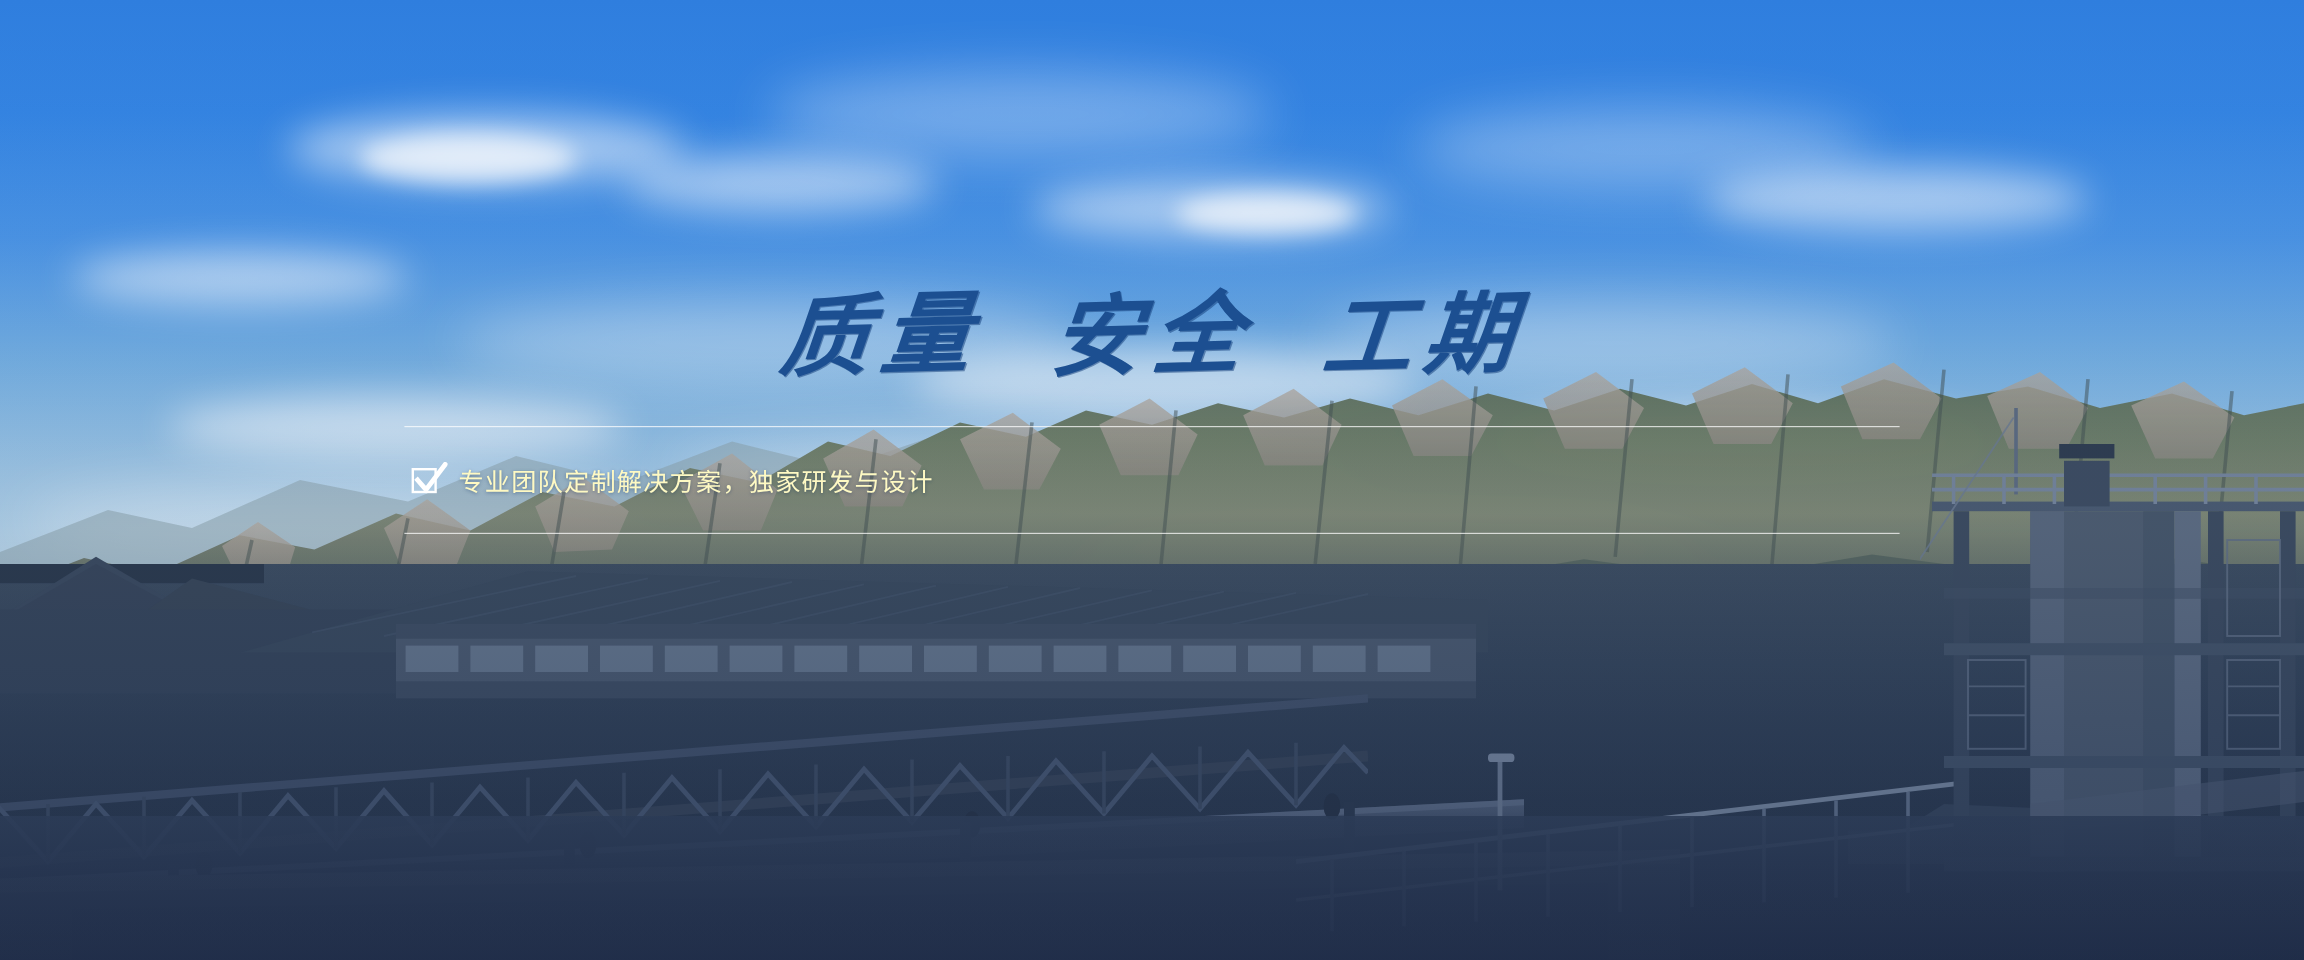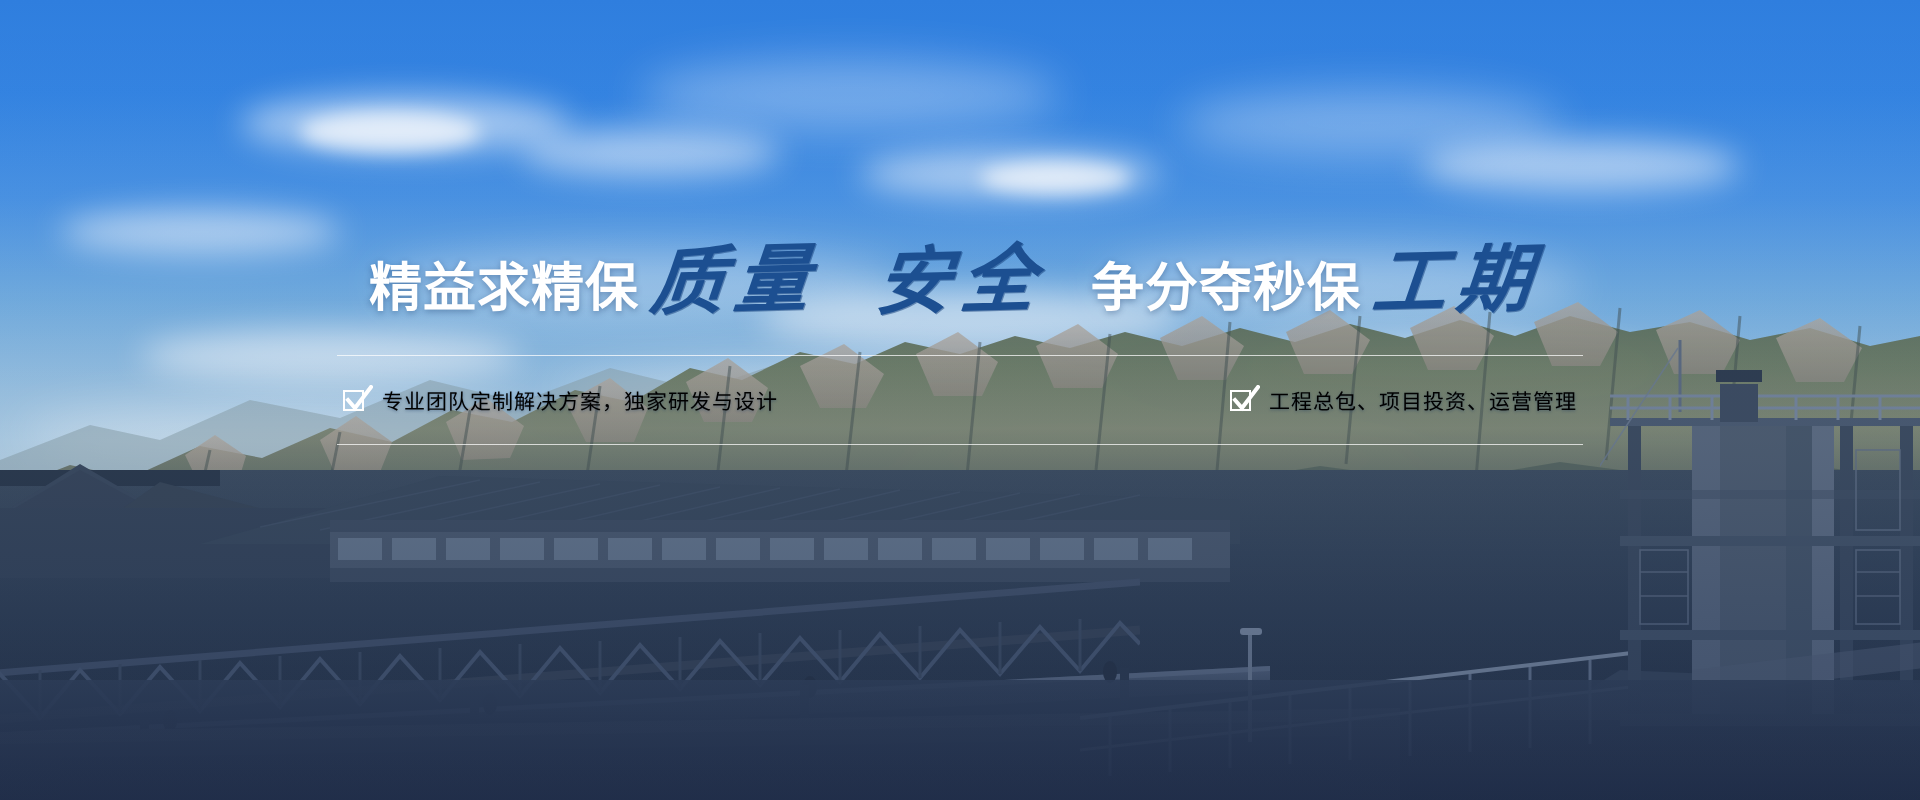--- a/index.html
+++ b/index.html
@@ -131,21 +131,21 @@
     position:relative;
     width:21px; height:21px;
     border:2px solid #ffffff;
     flex:0 0 auto;
     margin-right:18px;
   }
   .chk svg { position:absolute; left:-2px; top:-7px; }
   .feature-label {
     font-family:"DejaVu Sans","Liberation Sans",sans-serif;
     font-size:21px;
-    color:#000000;
+    color:#fef9c3;
     letter-spacing:1px;
     white-space:nowrap;
     text-shadow:0 1px 3px rgba(10,40,90,.4);
   }
   .feat-gap-1 { width:56px; }
   .feat-gap-2 { width:34px; }
 </style>
 </head>
 <body>
 
@@ -427,34 +427,32 @@
     <div class="water"></div>
   </div>
 
   <div class="grade"></div>
 
   <div class="overlay">
 
     <div class="headline">
 
       <div class="hl-group">
-        <span class="hl-plain">精益求精保</span>
         <span class="hl-calli">质量</span>
       </div>
 
       <span class="hl-gap"></span>
 
       <div class="hl-group">
         <span class="hl-calli">安全</span>
       </div>
 
       <span class="hl-gap"></span>
 
       <div class="hl-group">
-        <span class="hl-plain">争分夺秒保</span>
         <span class="hl-calli">工期</span>
       </div>
     </div>
 
     <div class="features-block">
       <div class="rule"></div>
 
       <div class="features">
 
         <div class="feature">
@@ -464,28 +462,20 @@
             </svg>
           </span>
           <span class="feature-label">专业团队定制解决方案，独家研发与设计</span>
         </div>
 
         <span class="feat-gap-1"></span>
 
 
         <span class="feat-gap-2"></span>
 
-        <div class="feature">
-          <span class="chk">
-            <svg width="30" height="30" viewBox="0 0 30 30" aria-hidden="true">
-              <path d="M5 15 L12 23 L28 2" stroke="#ffffff" stroke-width="4" fill="none" stroke-linecap="square"></path>
-            </svg>
-          </span>
-          <span class="feature-label">工程总包、项目投资、运营管理</span>
-        </div>
 
       </div>
 
       <div class="rule"></div>
     </div>
 
   </div>
 </div>
 
 </body></html>

